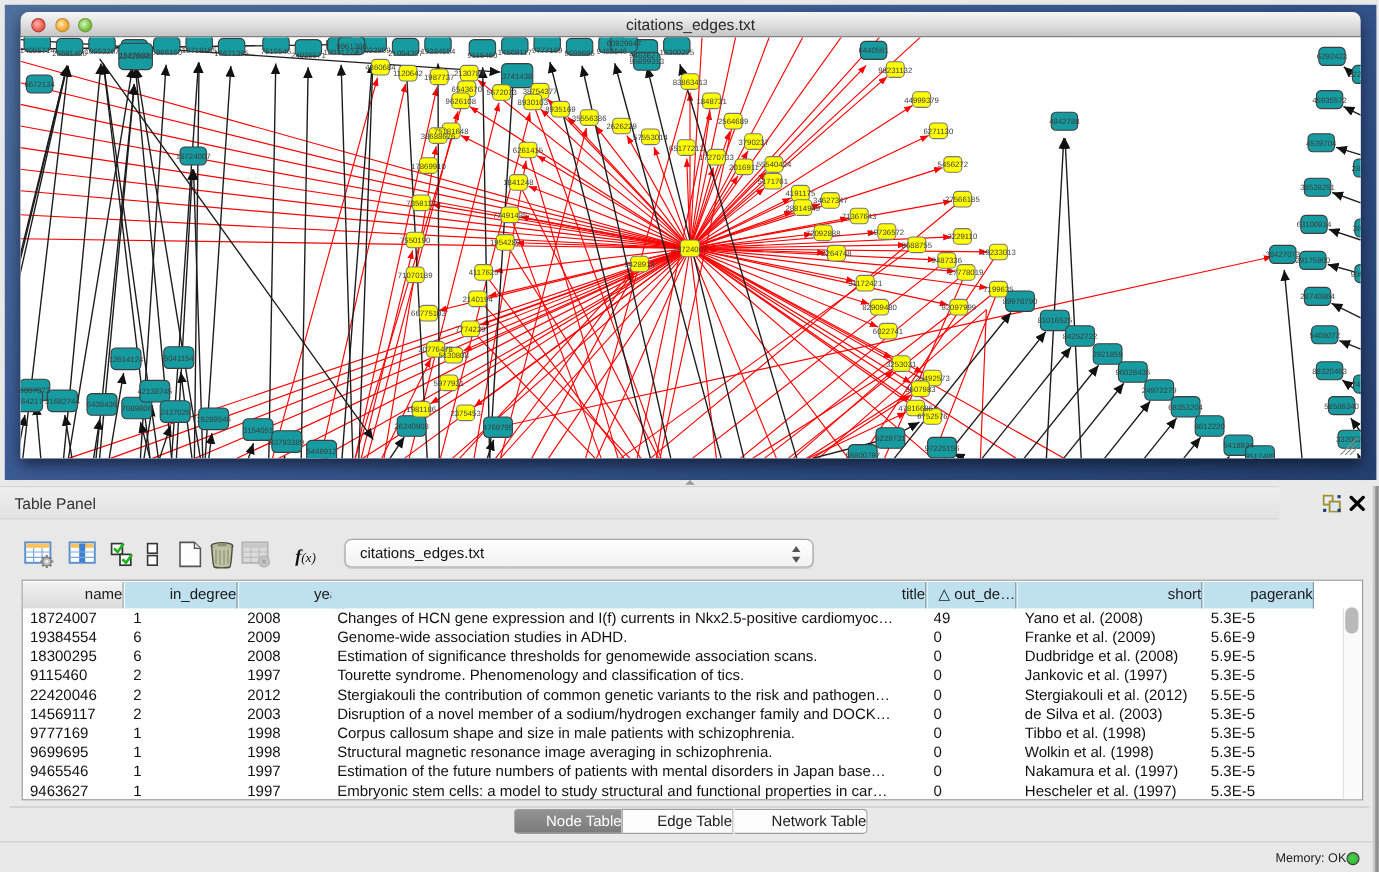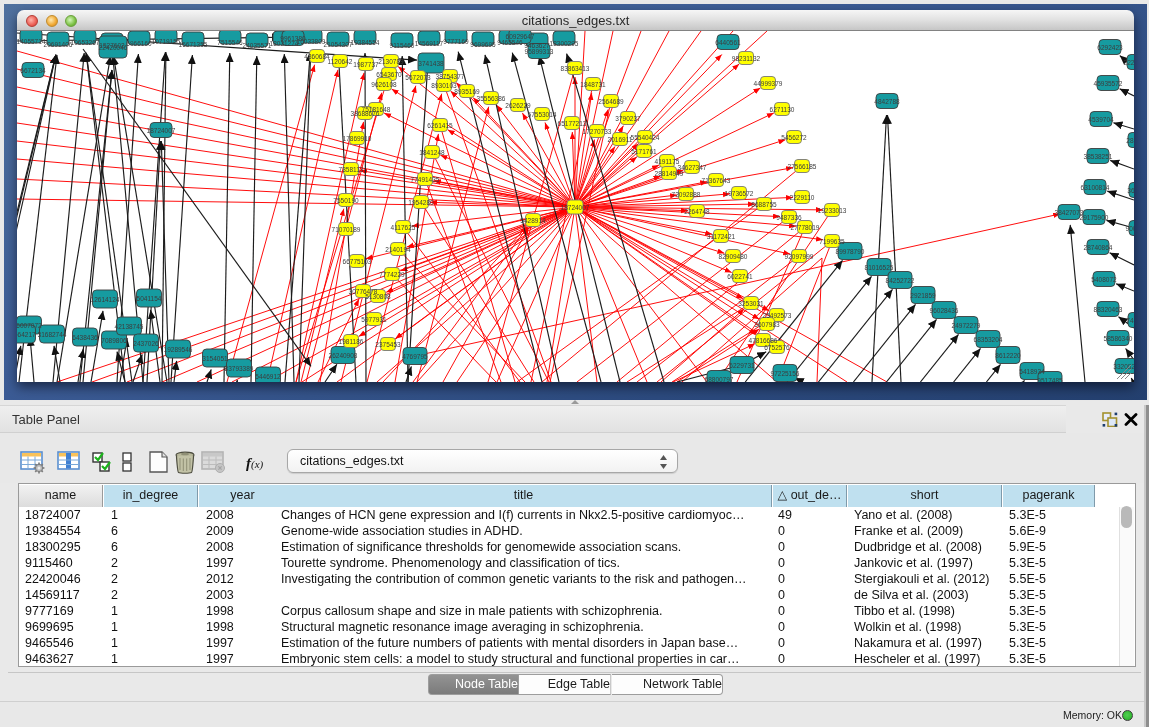--- a/index.html
+++ b/index.html
@@ -9,21 +9,21 @@
 #tbar{left:0;top:0;width:1117px;height:21px;border-radius:7px 7px 0 0;background:linear-gradient(#f6f6f6 0%,#e3e3e3 45%,#c6c6c6 100%);border-bottom:1px solid #828282}
 #tbar .ttl{position:absolute;left:0;right:0;top:3px;text-align:center;font-size:13px;color:#2a2a2a}
 .light{position:absolute;top:5px;width:12px;height:12px;border-radius:50%}
 #canvas{left:0;top:21px;width:1117px;height:351px;background:#fff;overflow:hidden}
 .nl{font-size:6.5px;fill:#3d3d3d;text-anchor:middle;font-family:"Liberation Sans",sans-serif}
 #tp-head{left:0;top:405px;width:1066px;height:28px;background:linear-gradient(#efefef,#e2e2e2);border-top:1px solid #d6d6d6;border-bottom:1px solid #d0d0d0}
 #tp-head .t{position:absolute;left:12px;top:6px;font-size:13px;color:#333}
 #toolbar{left:0;top:433px;width:1149px;height:50px;background:#e8e8e8}
 #combo{position:absolute;left:287px;top:16px;width:391px;height:24px;background:linear-gradient(#fff,#f2f2f2);border:1px solid #a7a7a7;border-radius:6px;font-size:12.5px;color:#111;line-height:22px;padding-left:12px;box-shadow:0 1px 1px rgba(0,0,0,0.12)}
 #table{left:18px;top:483px;width:1118px;height:184px;background:#fff;border:1px solid #9a9a9a}
-.th{position:absolute;top:485px;height:22px;background:#bfe0ef;border-right:1px solid #7f9aaa;font-size:12.5px;color:#1a1a1a;text-align:center;line-height:21px}
+.th{position:absolute;top:485px;height:22px;background:#bfe0ef;border-right:1px solid #7f9aaa;font-size:12.5px;color:#1a1a1a;text-align:right;line-height:21px}
 .tr{position:absolute;left:19px;width:1074px;height:16px;font-size:12.5px;color:#111;white-space:nowrap}
 .tr span{position:absolute;top:0;overflow:hidden;line-height:16px}
 .c0{left:6px;width:80px}.c1{left:92px;width:90px}.c2{left:187px;width:72px}.c3{left:262px;width:487px}.c4{left:759px;width:70px}.c5{left:835px;width:150px}.c6{left:990px;width:86px}
 .seg{position:absolute;top:674px;height:21px;border:1px solid #9d9d9d;background:#fdfdfd;font-size:12.5px;color:#1a1a1a;text-align:right;line-height:19px}
 #status{left:0;top:701px;width:1149px;height:30px;background:#e8e8e8;border-top:1px solid #cfcfcf}
 </style></head>
 <body>
 <div id="frame" class="abs">
   <div id="macwin" class="abs">
     <div id="tbar" class="abs">
@@ -672,29 +672,30 @@
     <span class="c2">1997</span>
     <span class="c3">Tourette syndrome. Phenomenology and classification of tics.</span>
     <span class="c4">0</span>
     <span class="c5">Jankovic et al. (1997)</span>
     <span class="c6">5.3E-5</span>
   </div>
 <div class="tr" style="top:571px">
 <span class="c0">22420046</span>
     <span class="c1">2</span>
     <span class="c2">2012</span>
-    <span class="c3">Investigating the contribution of common genetic variants to the risk and pathogen…</span>
+    <span class="c3">Stergiakouli the contribution of common genetic variants to the risk and pathogen…</span>
     <span class="c4">0</span>
     <span class="c5">Stergiakouli et al. (2012)</span>
     <span class="c6">5.5E-5</span>
   </div>
 <div class="tr" style="top:587px">
 <span class="c0">14569117</span>
     <span class="c1">2</span>
     <span class="c2">2003</span>
+    <span class="c3">Disruption of a novel member of a sodium/hydrogen exchanger family and DOCK…</span>
     <span class="c4">0</span>
     <span class="c5">de Silva et al. (2003)</span>
     <span class="c6">5.3E-5</span>
   </div>
 <div class="tr" style="top:603px">
 <span class="c0">9777169</span>
     <span class="c1">1</span>
     <span class="c2">1998</span>
     <span class="c3">Corpus callosum shape and size in male patients with schizophrenia.</span>
     <span class="c4">0</span>

